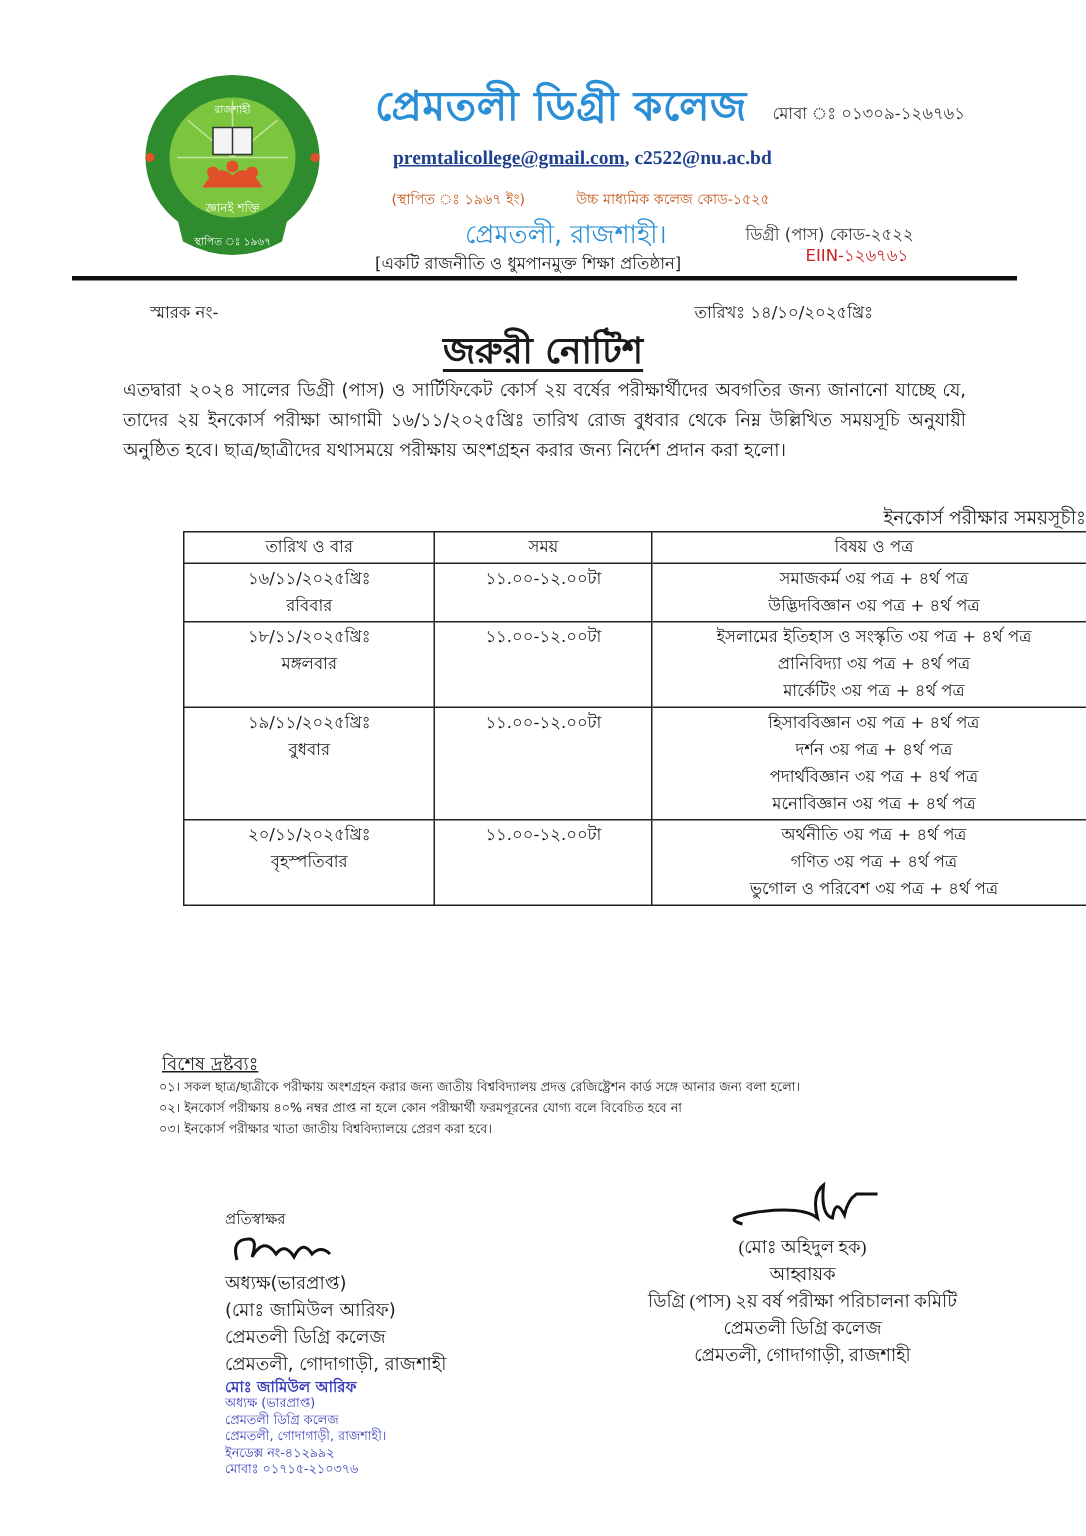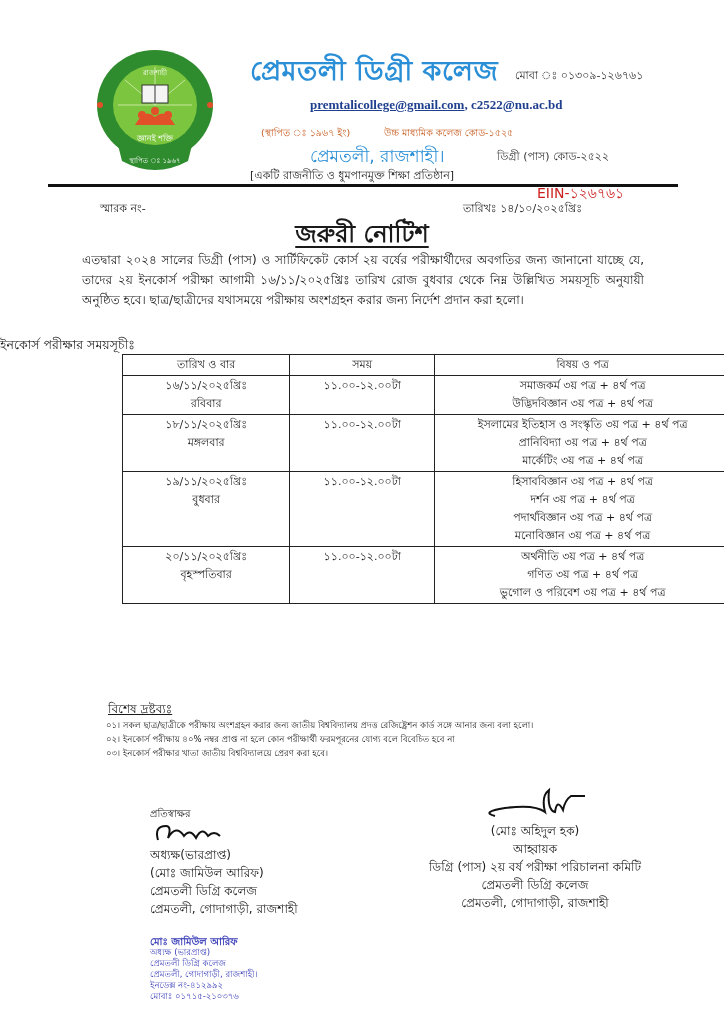--- a/index.html
+++ b/index.html
@@ -16,58 +16,58 @@
       left: 250px; top: 50px; font-size: 27px; font-weight: bold; color: #2a8fd6;
       letter-spacing: 0.5px; white-space: nowrap;
     }
     .mobile {
       left: 515px; top: 67px; font-size: 11px; color: #333; white-space: nowrap;
     }
     .emails {
       left: 262px; top: 97px; font-family: "Liberation Serif", serif; font-weight: bold;
       font-size: 13px; color: #1f3f8f; white-space: nowrap;
     }
-    .emails .gmail { text-decoration: underline; margin-left: 48px; }
+    .emails .gmail { text-decoration: underline; }
     .estd {
       left: 261px; top: 126px; font-size: 9.5px; color: #c65a1e; white-space: nowrap;
     }
     .hsc-code {
       left: 384px; top: 126px; font-size: 9.5px; color: #c65a1e; white-space: nowrap;
     }
     .location {
       left: 310px; top: 143px; font-size: 17px; color: #2a8fd6; white-space: nowrap;
     }
     .degree-code {
       left: 497px; top: 148px; font-size: 11px; color: #333; white-space: nowrap;
     }
     .motto {
       left: 250px; top: 167px; font-size: 11px; color: #222; white-space: nowrap;
     }
     .eiin {
-      left: 537px; top: 182px; font-size: 14px; color: #cc1f1f; white-space: nowrap;
+      left: 537px; top: 162px; font-size: 11px; color: #cc1f1f; white-space: nowrap;
     }
     .header-rule {
       left: 48px; top: 184px; width: 630px; height: 3px; background: #111;
     }
 
     
     .memo-no { left: 100px; top: 200px; font-size: 11px; white-space: nowrap; }
     .date { left: 463px; top: 200px; font-size: 11px; white-space: nowrap; }
 
     .title {
       left: 0; width: 724px; top: 215px; text-align: center; font-size: 24px; font-weight: bold;
     }
     .title span { text-decoration: underline; text-underline-offset: 4px; }
 
     .body-text {
       left: 82px; top: 250px; width: 562px; font-size: 12px; line-height: 20px; text-align: justify;
     }
 
     .schedule-title {
-      left: 0; width: 724px; top: 336px; text-align: left; font-size: 12.5px;
+      left: 0; width: 724px; top: 336px; text-align: right; font-size: 12.5px;
     }
 
     
     .sched-table {
       left: 122px; top: 354px; width: 609px; border-collapse: collapse; font-size: 11px;
     }
     .sched-table th, .sched-table td {
       border: 1px solid #222; text-align: center; vertical-align: top; padding: 1px 4px;
       line-height: 18px; font-weight: normal;
     }
@@ -84,26 +84,26 @@
       left: 106px; top: 718px; font-size: 8.5px; line-height: 14px; white-space: nowrap;
     }
 
     
     .sig-left {
       left: 150px; top: 808px; width: 250px; font-size: 12px; line-height: 18px;
     }
     .countersign-label { font-size: 10px; line-height: 12px; }
     .signature-mark { height: 26px; }
     .stamp {
-      color: #3b3fb8; font-size: 8.5px; line-height: 11px; margin-top: 18px;
+      color: #3b3fb8; font-size: 8.5px; line-height: 11px; margin-top: 2px;
     }
     .stamp .stamp-name { font-size: 10px; font-weight: bold; }
 
     .sig-right {
-      left: 390px; top: 782px; width: 290px; text-align: center; font-size: 12px; line-height: 18px;
+      left: 390px; top: 782px; width: 290px; text-align: center; font-size: 12px; line-height: 18px; font-family: Liberation Serif, serif;
     }
   </style>
 </head>
 <body>
 
 <div class="abs logo">
   <svg width="130" height="130" viewBox="0 0 130 130">
     <ellipse cx="65" cy="60" rx="58" ry="55" fill="#2e8b2e"></ellipse>
     <ellipse cx="65" cy="60" rx="42" ry="40" fill="#7cc63f"></ellipse>
     <g stroke="#e8f5c8" stroke-width="1" opacity="0.7">

